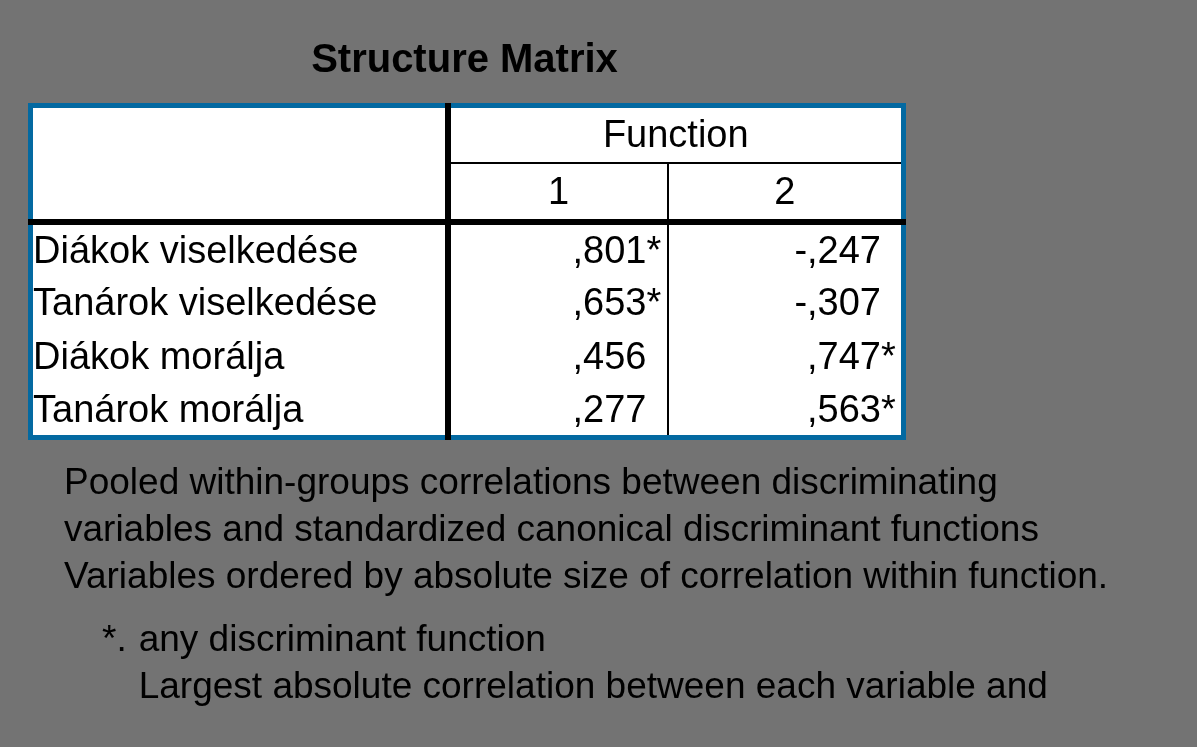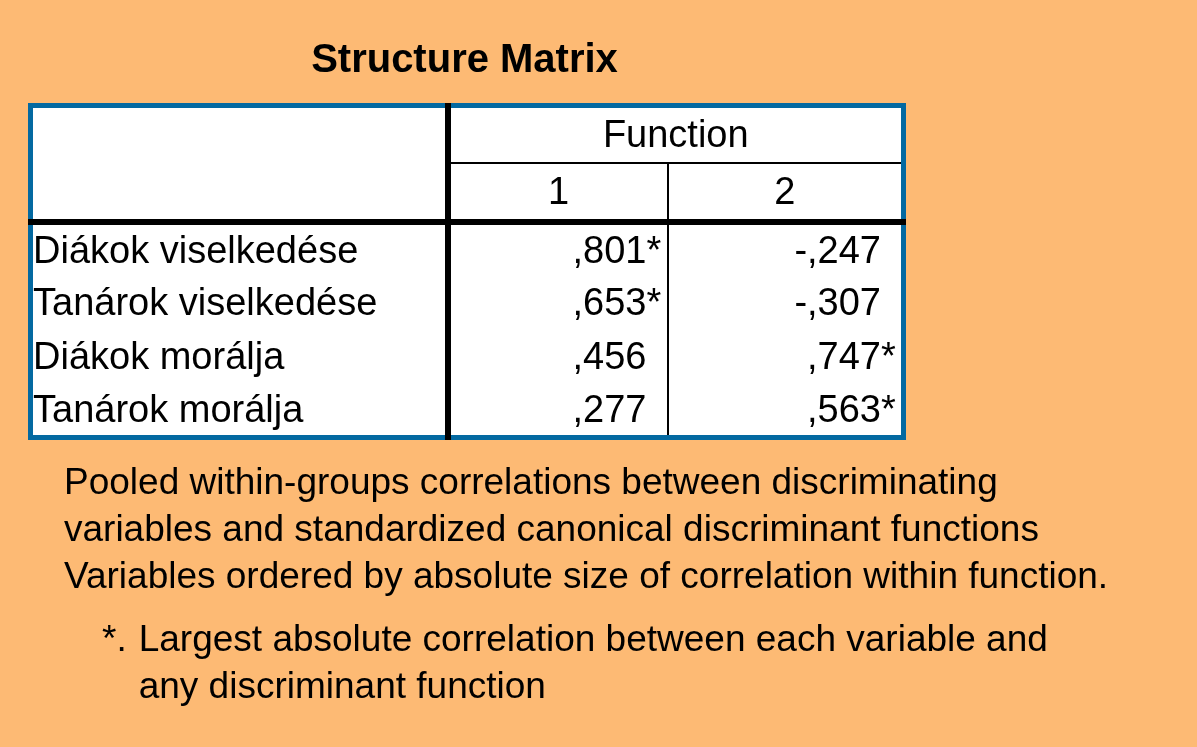--- a/index.html
+++ b/index.html
@@ -4,21 +4,21 @@
 <style>
   html, body {
     margin: 0;
     padding: 0;
     background: #ffffff;
   }
   .page {
     position: relative;
     width: 1197px;
     height: 747px;
-    background: #fdba74;
+    background: #737373;
     color: #000000;
     font-family: "Liberation Sans", sans-serif;
     overflow: hidden;
     text-decoration: underline;
   }
   .title {
     position: absolute;
     top: 36px;
     left: 28px;
     width: 873px;
@@ -158,18 +158,18 @@
 
   <div class="caption">
     <div>Pooled within-groups correlations between discriminating</div>
     <div>variables and standardized canonical discriminant functions</div>
     <div>Variables ordered by absolute size of correlation within function.</div>
   </div>
 
   <div class="footnote">
     <span class="fn-marker">*.</span>
     <span class="fn-lines">
+      <div>any discriminant function</div>
       <div>Largest absolute correlation between each variable and</div>
-      <div>any discriminant function</div>
     </span>
   </div>
 
 </div>
 
 </body></html>

